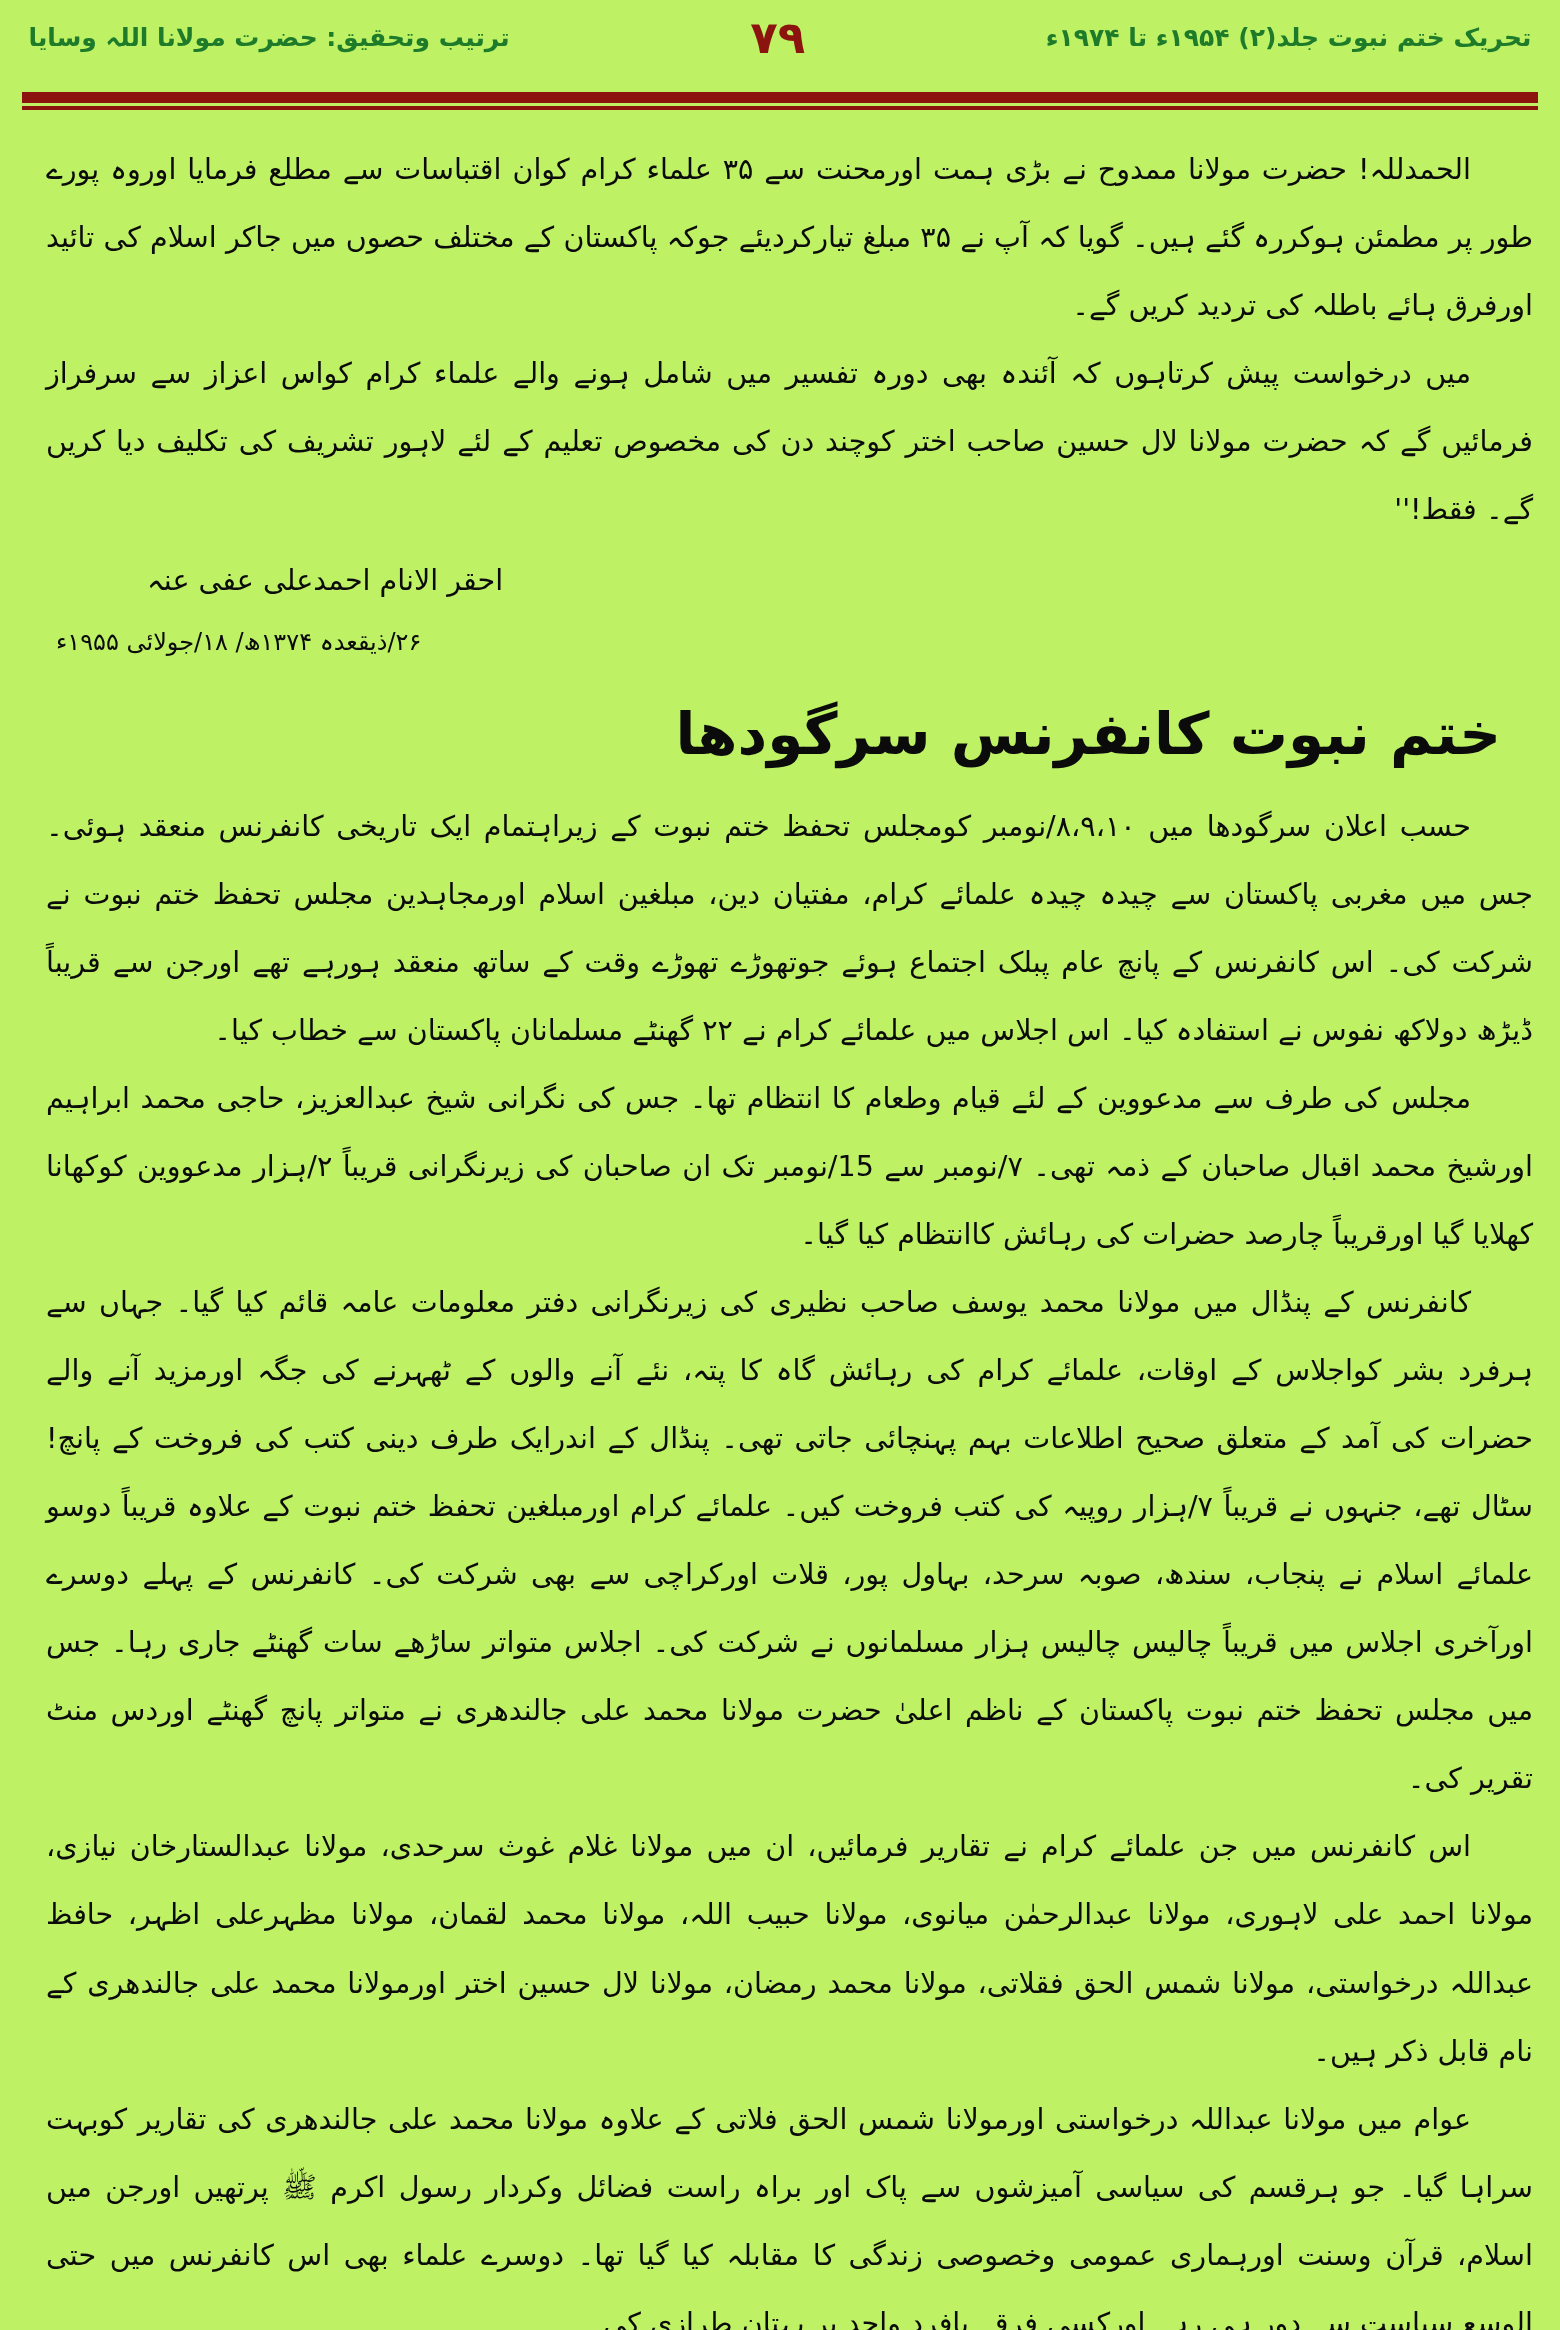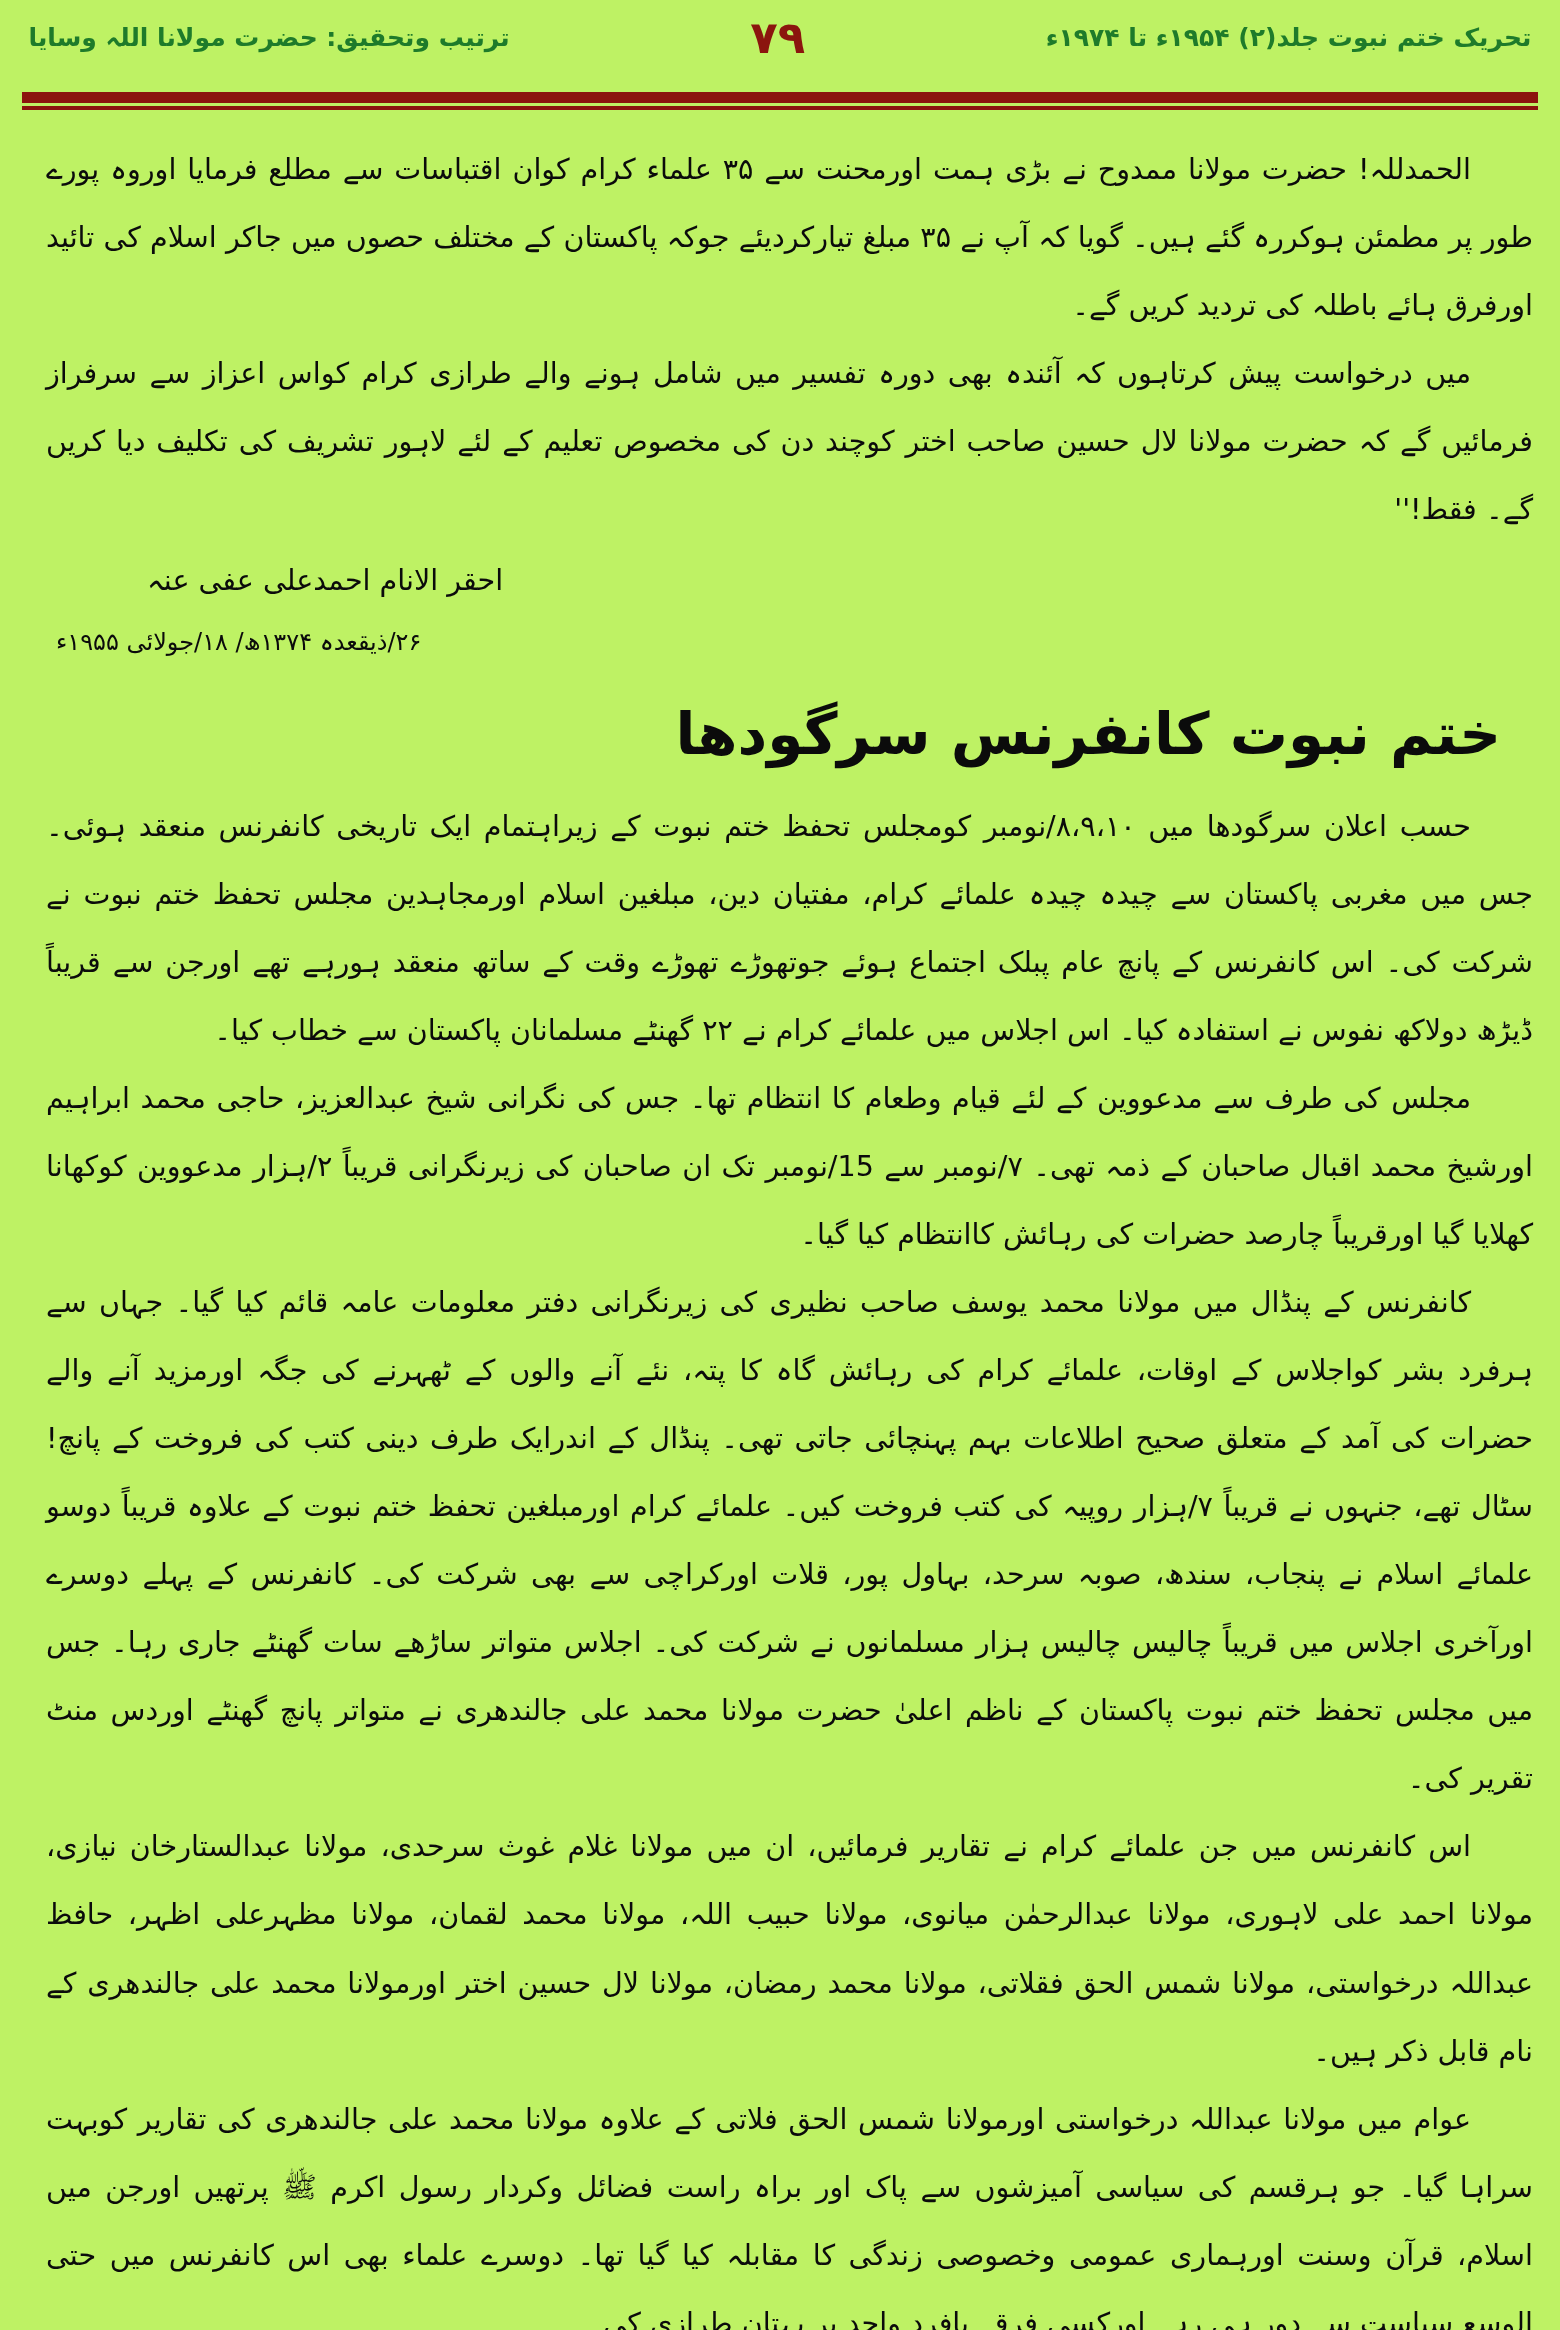--- a/index.html
+++ b/index.html
@@ -60,21 +60,21 @@
     <span class="h-side">تحریک ختم نبوت جلد(۲) ۱۹۵۴ء تا ۱۹۷۴ء</span>
   </header>
 
   <div class="rules">
     <div class="rule-thick"></div>
     <div class="rule-thin"></div>
   </div>
 
   <main class="pg-main">
     <p class="para">الحمدللہ! حضرت مولانا ممدوح نے بڑی ہمت اورمحنت سے ۳۵ علماء کرام کوان اقتباسات سے مطلع فرمایا اوروہ پورے طور پر مطمئن ہوکررہ گئے ہیں۔ گویا کہ آپ نے ۳۵ مبلغ تیارکردیئے جوکہ پاکستان کے مختلف حصوں میں جاکر اسلام کی تائید اورفرق ہائے باطلہ کی تردید کریں گے۔</p>
-    <p class="para">میں درخواست پیش کرتاہوں کہ آئندہ بھی دورہ تفسیر میں شامل ہونے والے طرازی کرام کواس اعزاز سے سرفراز فرمائیں گے کہ حضرت مولانا لال حسین صاحب اختر کوچند دن کی مخصوص تعلیم کے لئے لاہور تشریف کی تکلیف دیا کریں گے۔ فقط!''</p>
+    <p class="para">میں درخواست پیش کرتاہوں کہ آئندہ بھی دورہ تفسیر میں شامل ہونے والے علماء کرام کواس اعزاز سے سرفراز فرمائیں گے کہ حضرت مولانا لال حسین صاحب اختر کوچند دن کی مخصوص تعلیم کے لئے لاہور تشریف کی تکلیف دیا کریں گے۔ فقط!''</p>
     <p class="sig-line">احقر الانام احمدعلی عفی عنہ</p>
     <p class="date-line">۲۶/ذیقعدہ ۱۳۷۴ھ/ ۱۸/جولائی ۱۹۵۵ء</p>
 
     <h2 class="section-heading">ختم نبوت کانفرنس سرگودھا</h2>
 
     <p class="para">حسب اعلان سرگودھا میں ۸،۹،۱۰/نومبر کومجلس تحفظ ختم نبوت کے زیراہتمام ایک تاریخی کانفرنس منعقد ہوئی۔ جس میں مغربی پاکستان سے چیدہ چیدہ علمائے کرام، مفتیان دین، مبلغین اسلام اورمجاہدین مجلس تحفظ ختم نبوت نے شرکت کی۔ اس کانفرنس کے پانچ عام پبلک اجتماع ہوئے جوتھوڑے تھوڑے وقت کے ساتھ منعقد ہورہے تھے اورجن سے قریباً ڈیڑھ دولاکھ نفوس نے استفادہ کیا۔ اس اجلاس میں علمائے کرام نے ۲۲ گھنٹے مسلمانان پاکستان سے خطاب کیا۔</p>
     <p class="para">مجلس کی طرف سے مدعووین کے لئے قیام وطعام کا انتظام تھا۔ جس کی نگرانی شیخ عبدالعزیز، حاجی محمد ابراہیم اورشیخ محمد اقبال صاحبان کے ذمہ تھی۔ ۷/نومبر سے 15/نومبر تک ان صاحبان کی زیرنگرانی قریباً ۲/ہزار مدعووین کوکھانا کھلایا گیا اورقریباً چارصد حضرات کی رہائش کاانتظام کیا گیا۔</p>
     <p class="para">کانفرنس کے پنڈال میں مولانا محمد یوسف صاحب نظیری کی زیرنگرانی دفتر معلومات عامہ قائم کیا گیا۔ جہاں سے ہرفرد بشر کواجلاس کے اوقات، علمائے کرام کی رہائش گاہ کا پتہ، نئے آنے والوں کے ٹھہرنے کی جگہ اورمزید آنے والے حضرات کی آمد کے متعلق صحیح اطلاعات بہم پہنچائی جاتی تھی۔ پنڈال کے اندرایک طرف دینی کتب کی فروخت کے پانچ!سٹال تھے، جنہوں نے قریباً ۷/ہزار روپیہ کی کتب فروخت کیں۔ علمائے کرام اورمبلغین تحفظ ختم نبوت کے علاوہ قریباً دوسو علمائے اسلام نے پنجاب، سندھ، صوبہ سرحد، بہاول پور، قلات اورکراچی سے بھی شرکت کی۔ کانفرنس کے پہلے دوسرے اورآخری اجلاس میں قریباً چالیس چالیس ہزار مسلمانوں نے شرکت کی۔ اجلاس متواتر ساڑھے سات گھنٹے جاری رہا۔ جس میں مجلس تحفظ ختم نبوت پاکستان کے ناظم اعلیٰ حضرت مولانا محمد علی جالندھری نے متواتر پانچ گھنٹے اوردس منٹ تقریر کی۔</p>
     <p class="para">اس کانفرنس میں جن علمائے کرام نے تقاریر فرمائیں، ان میں مولانا غلام غوث سرحدی، مولانا عبدالستارخان نیازی، مولانا احمد علی لاہوری، مولانا عبدالرحمٰن میانوی، مولانا حبیب اللہ، مولانا محمد لقمان، مولانا مظہرعلی اظہر، حافظ عبداللہ درخواستی، مولانا شمس الحق فقلاتی، مولانا محمد رمضان، مولانا لال حسین اختر اورمولانا محمد علی جالندھری کے نام قابل ذکر ہیں۔</p>
     <p class="para">عوام میں مولانا عبداللہ درخواستی اورمولانا شمس الحق فلاتی کے علاوہ مولانا محمد علی جالندھری کی تقاریر کوبہت سراہا گیا۔ جو ہرقسم کی سیاسی آمیزشوں سے پاک اور براہ راست فضائل وکردار رسول اکرم ﷺ پرتھیں اورجن میں اسلام، قرآن وسنت اورہماری عمومی وخصوصی زندگی کا مقابلہ کیا گیا تھا۔ دوسرے علماء بھی اس کانفرنس میں حتی الوسع سیاست سے دور ہی رہے اورکسی فرقے یافرد واحد پر بہتان طرازی کی</p>

